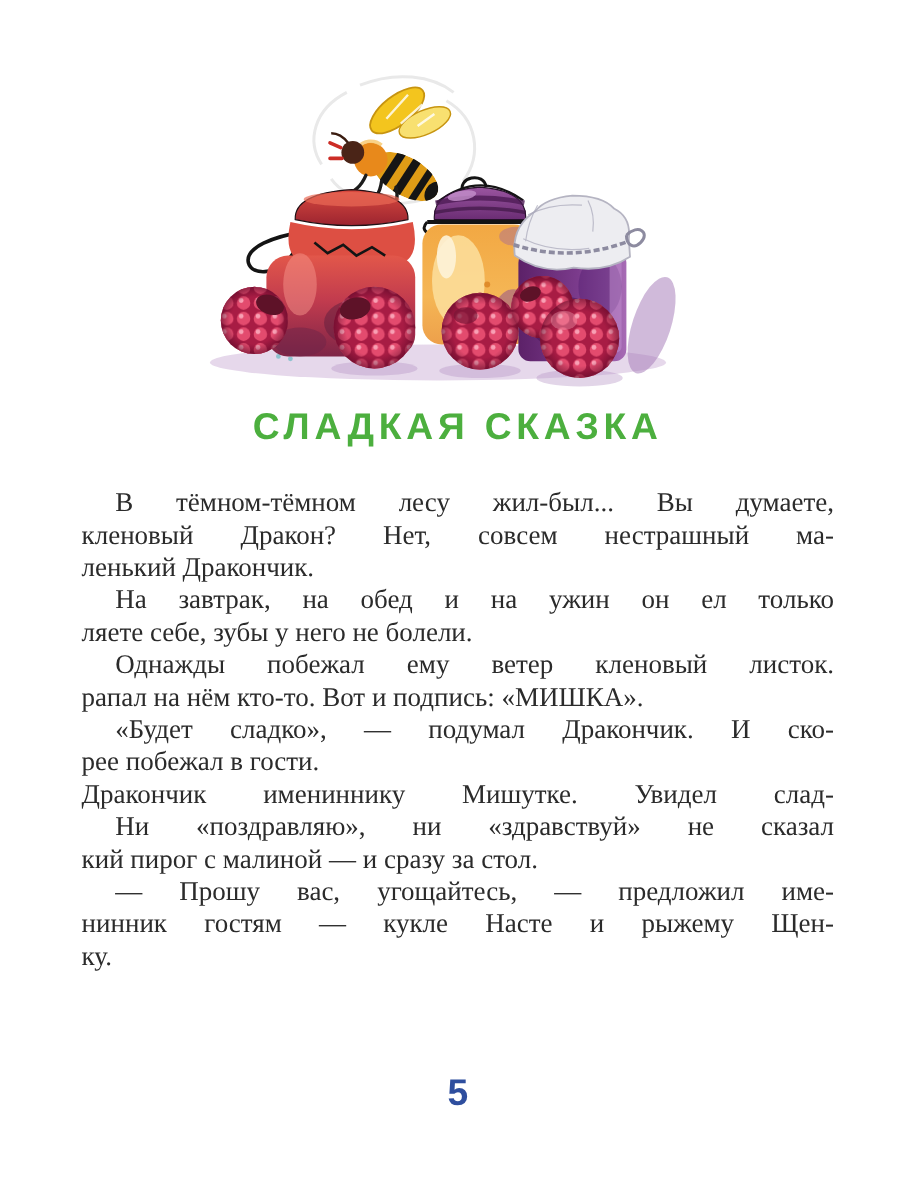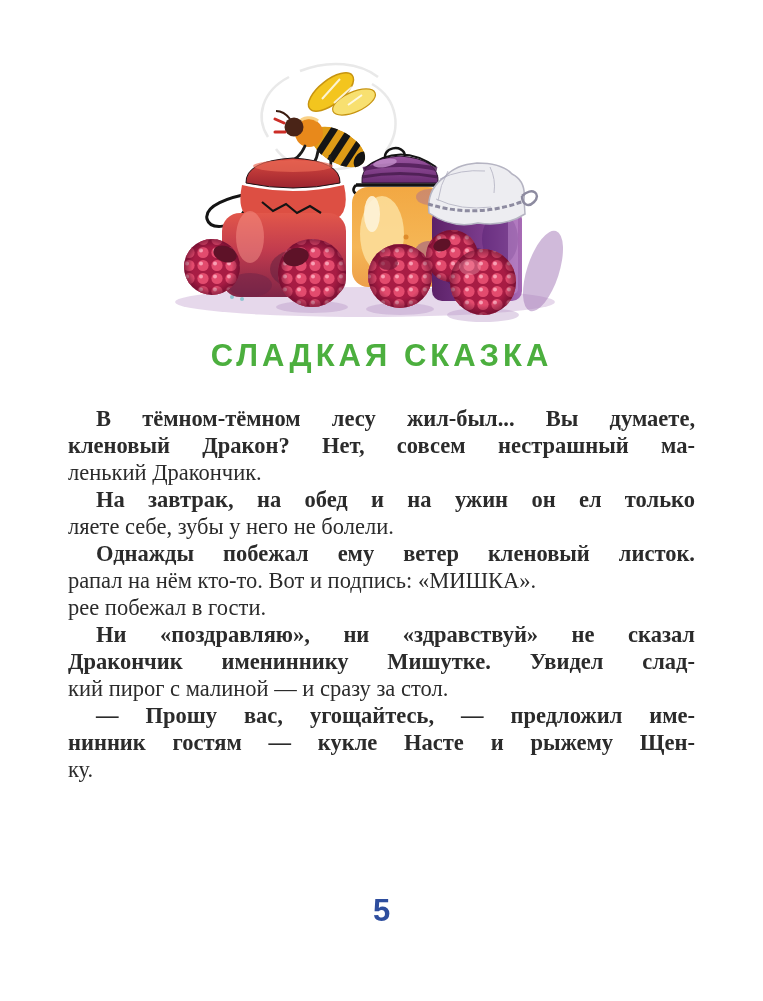--- a/index.html
+++ b/index.html
@@ -12,21 +12,21 @@
     position:absolute;left:68px;top:338px;width:627px;
     text-align:center;color:#4caf3e;
     font-family:"Liberation Sans",sans-serif;font-weight:700;
     font-size:31px;letter-spacing:4px;
   }
   .story{
     position:absolute;left:68px;top:405px;width:627px;
     color:#2b2b2b;font-size:22.5px;line-height:27px;
   }
   .story .line{text-align:left;white-space:normal;}
-  .story .just{text-align:justify;text-align-last:justify;font-weight:bold;}
+  .story .just{text-align:justify;text-align-last:justify;}
   .story .ind{text-indent:28px;}
   .page-number{
     position:absolute;left:68px;top:893px;width:627px;text-align:center;
     color:#2e4e9e;font-family:"Liberation Sans",sans-serif;
     font-weight:700;font-size:31px;
   }
 </style>
 </head>
 <body>
 
@@ -198,23 +198,24 @@
   <div class="title">СЛАДКАЯ СКАЗКА</div>
 
   <div class="story">
       <div class="line just ind">В тёмном-тёмном лесу жил-был... Вы думаете,</div>
       <div class="line just">кленовый Дракон? Нет, совсем нестрашный ма-</div>
       <div class="line">ленький Дракончик.</div>
       <div class="line just ind">На завтрак, на обед и на ужин он ел только</div>
       <div class="line">ляете себе, зубы у него не болели.</div>
       <div class="line just ind">Однажды побежал ему ветер кленовый листок.</div>
       <div class="line">рапал на нём кто-то. Вот и подпись: «МИШКА».</div>
+      <div class="line just ind">«Будет сладко», — подумал Дракончик. И ско-</div>
       <div class="line">рее побежал в гости.</div>
+      <div class="line just">Дракончик имениннику Мишутке. Увидел слад-</div>
       <div class="line just ind">Ни «поздравляю», ни «здравствуй» не сказал</div>
-      <div class="line just">Дракончик имениннику Мишутке. Увидел слад-</div>
       <div class="line">кий пирог с малиной — и сразу за стол.</div>
       <div class="line just ind">— Прошу вас, угощайтесь, — предложил име-</div>
       <div class="line just">нинник гостям — кукле Насте и рыжему Щен-</div>
       <div class="line">ку.</div>
     </div>
 
   <div class="page-number">5</div>
 </div>
 
 </body></html>

